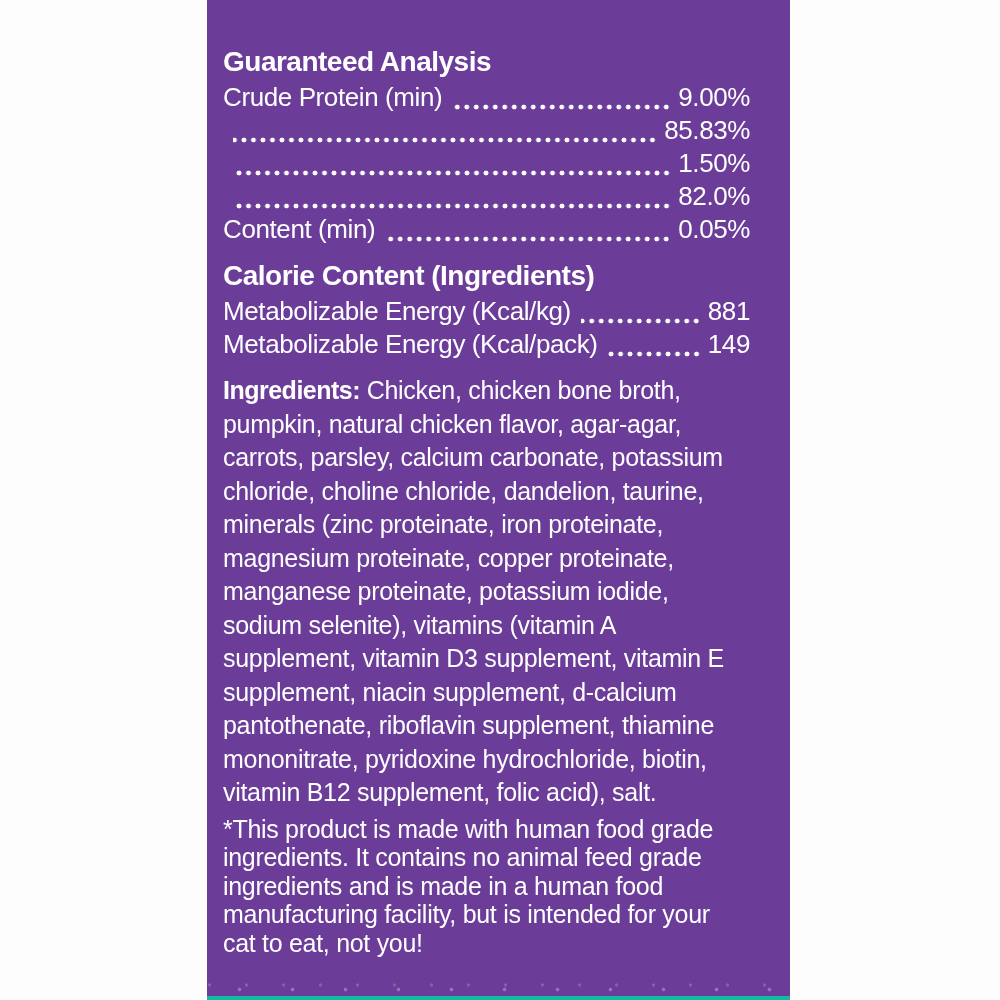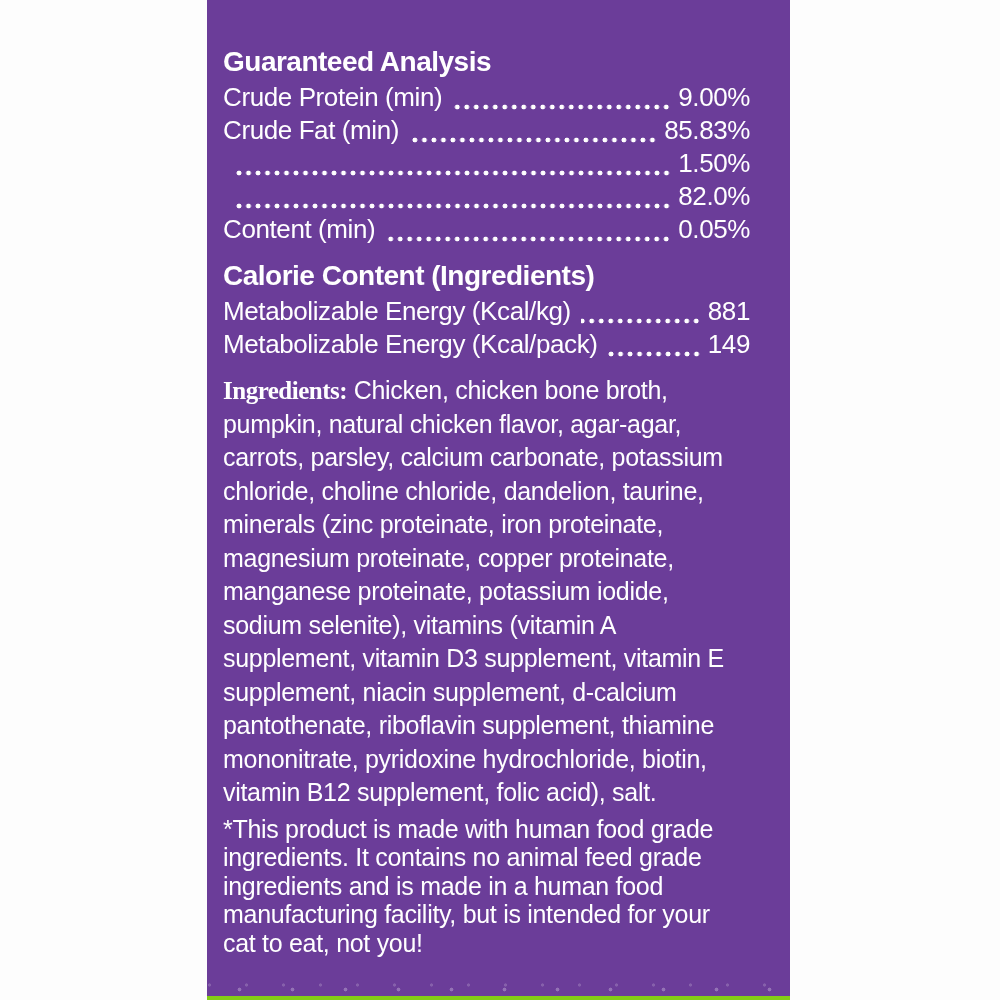--- a/index.html
+++ b/index.html
@@ -12,21 +12,21 @@
     font-family: "Liberation Sans", sans-serif;
   }
   .panel {
     position: absolute;
     left: 207px;
     top: 0;
     width: 583px;
     height: 1000px;
     background: #6b3d99;
     box-sizing: border-box;
-    border-bottom: 4px solid #84cc16;
+    border-bottom: 4px solid #14b8a6;
   }
   .content {
     padding: 46px 40px 0 16px;
     color: #ffffff;
   }
   .section-heading {
     font-size: 28px;
     font-weight: bold;
     letter-spacing: -0.5px;
     margin: 0 0 3px 0;
@@ -53,21 +53,21 @@
     background-position: right bottom;
     min-width: 16px;
   }
   .cc-heading { margin-top: 14px; }
   .ingredients {
     margin: 13px 0 0 0;
     font-size: 25px;
     line-height: 33.5px;
     letter-spacing: -0.3px;
   }
-  .ingredients .ing-label { font-weight: bold; letter-spacing: -0.5px; font-family: Liberation Serif, serif; }
+  .ingredients .ing-label { font-weight: bold; letter-spacing: -0.5px; }
   .footnote {
     margin: 5px 0 0 0;
     font-size: 25px;
     line-height: 28.5px;
     letter-spacing: -0.3px;
     max-width: 512px;
   }
   .speckles {
     position: absolute;
     left: 0;
@@ -90,21 +90,20 @@
     <div class="content">
 
       <div class="section-heading">Guaranteed Analysis</div>
 
       <div class="row">
         <span class="lbl">Crude Protein (min)</span>
         <span class="dots"></span>
         <span class="val">9.00%</span>
       </div>
       <div class="row">
-        <span class="lbl">Crude Fat (min)</span>
         <span class="dots"></span>
         <span class="val">85.83%</span>
       </div>
       <div class="row">
         <span class="dots"></span>
         <span class="val">1.50%</span>
       </div>
       <div class="row">
         <span class="dots"></span>
         <span class="val">82.0%</span>

